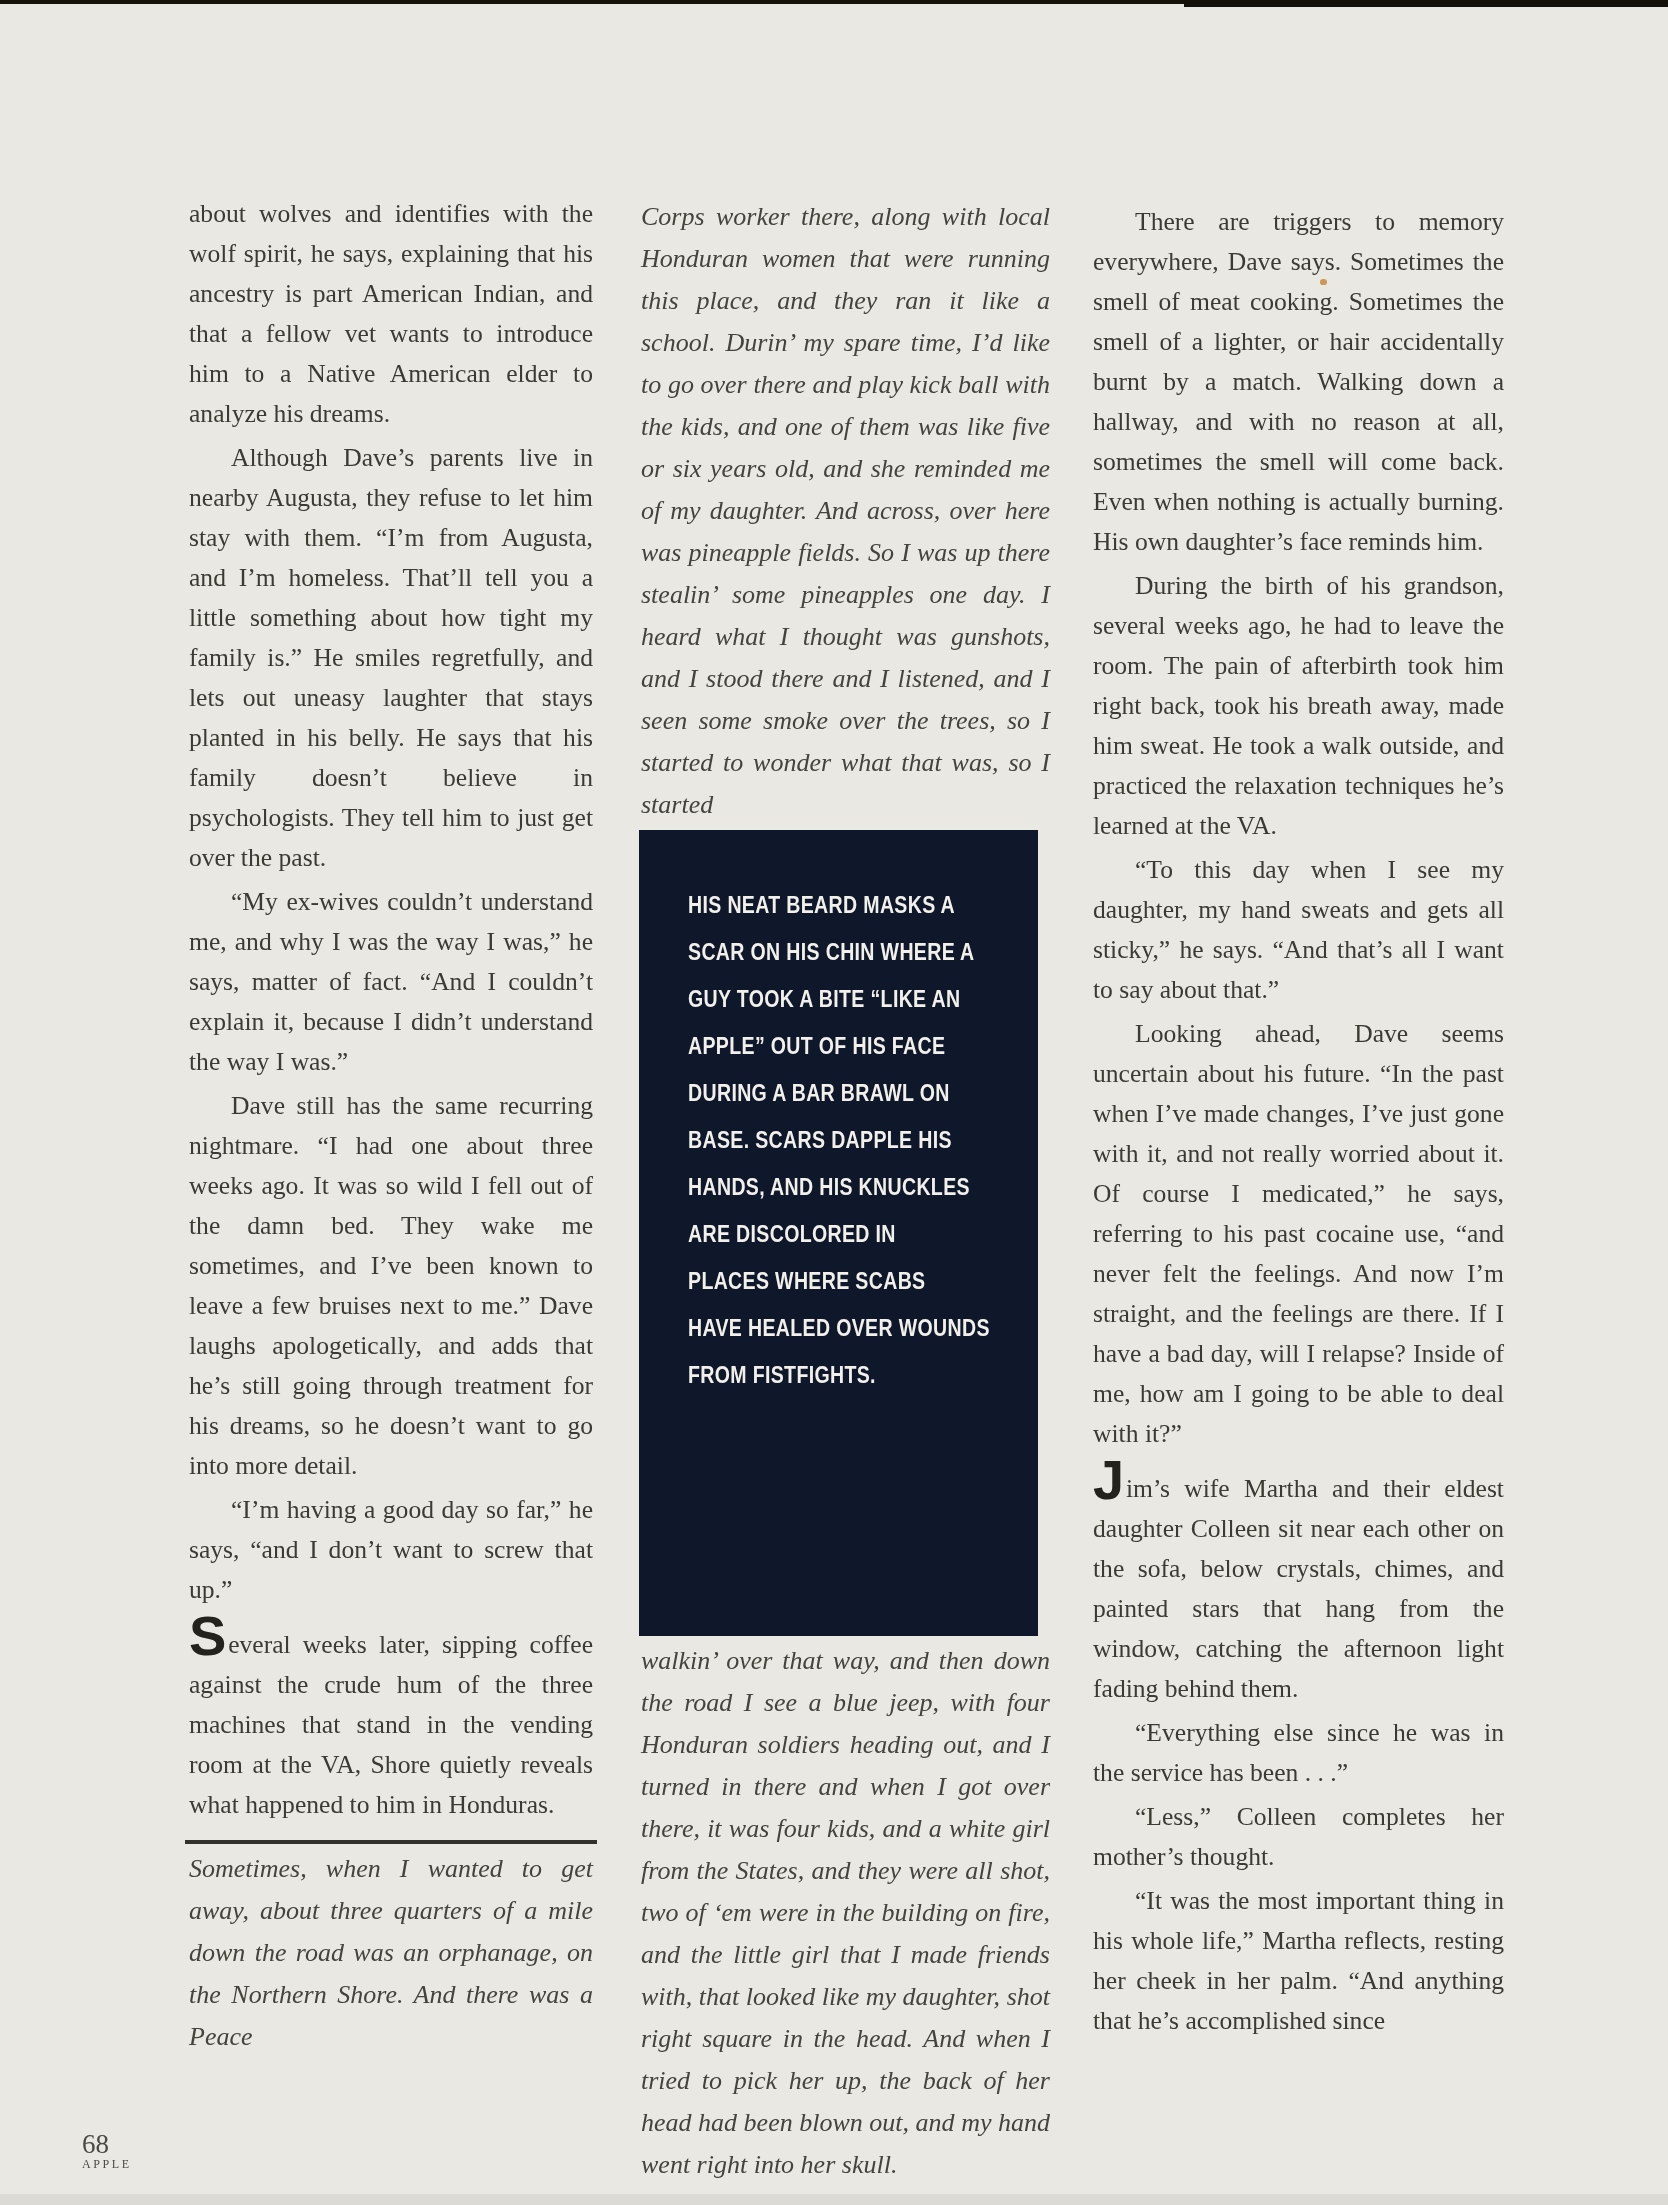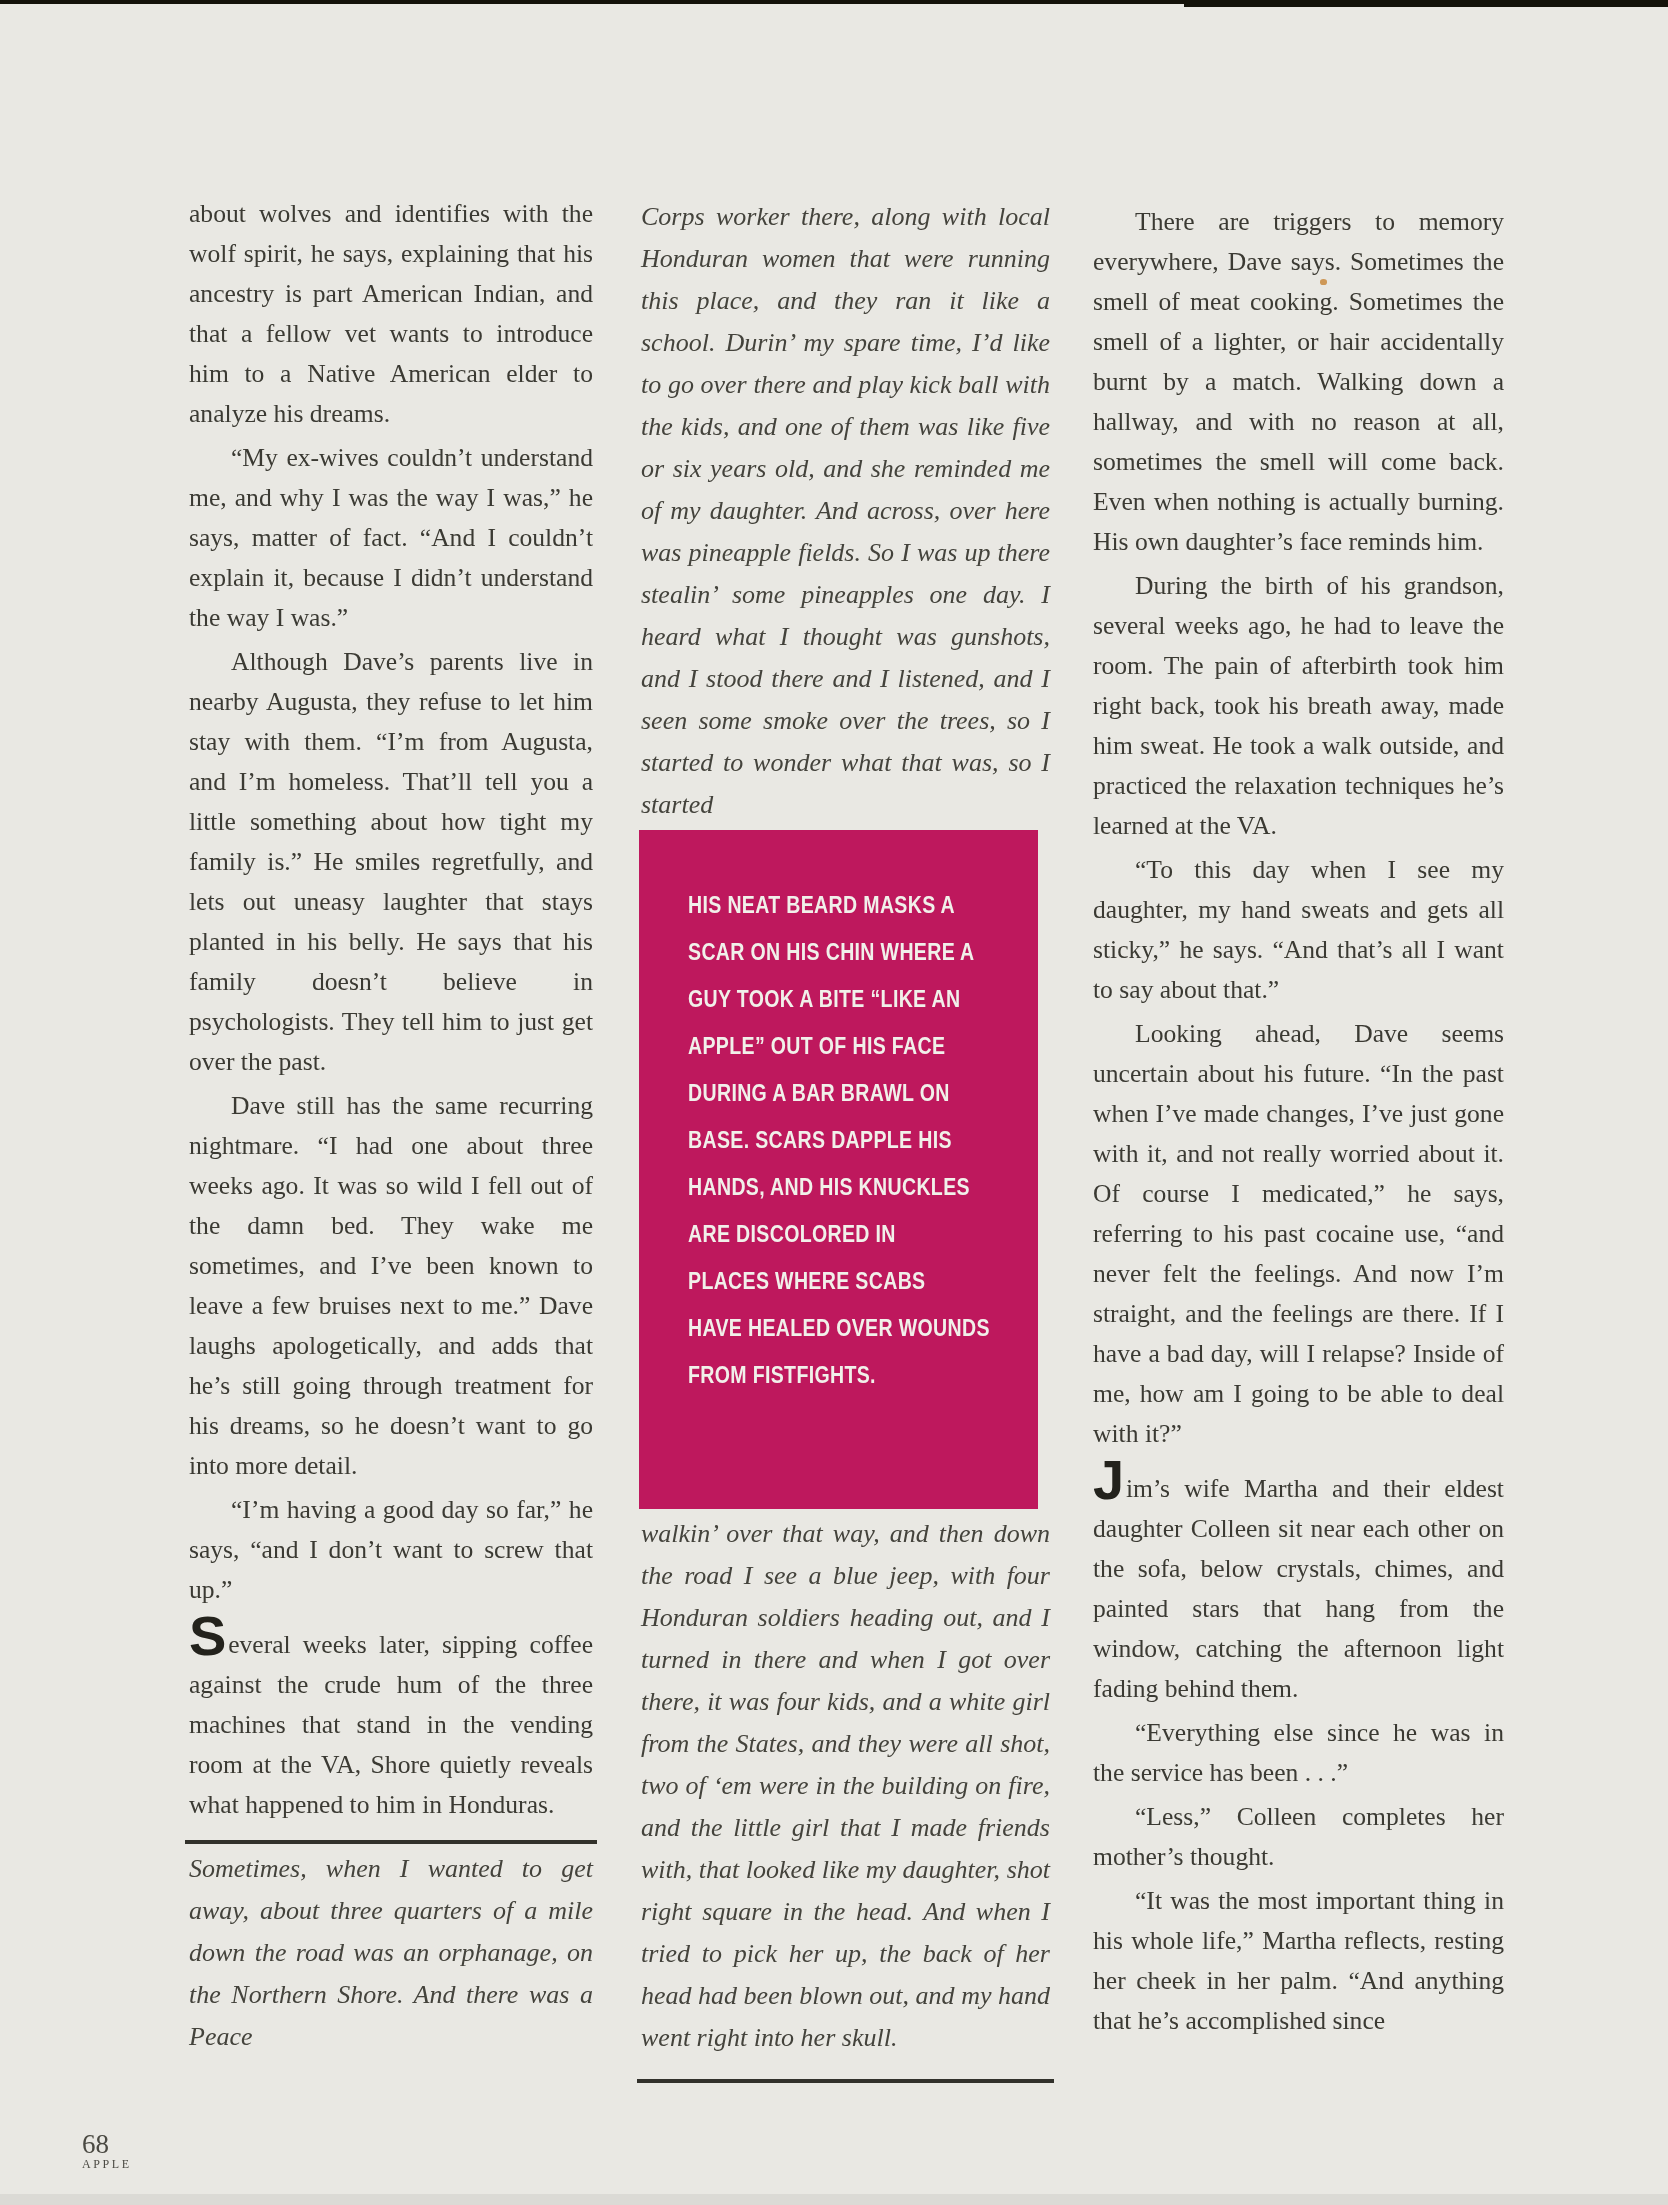--- a/index.html
+++ b/index.html
@@ -89,24 +89,24 @@
     height: 3.5px;
     background: #32312b;
     margin-top: 15.4px;
   }
   .left-italic { margin-top: 31px; }
 
   
   .pull-quote {
     box-sizing: border-box;
     width: 399px;
-    height: 679px;
+    height: 806px;
     margin-top: 4.4px;
     margin-left: 2.2px;
-    background: #be185d;
+    background: #0f172a;
     padding: 52px 0 0 49px;
     overflow: hidden;
   }
   .pull-quote .pq-inner {
     width: 379px;
     transform: scaleX(0.85);
     transform-origin: 0 0;
   }
   .pull-quote .pq-line {
     font-family: "Liberation Sans", sans-serif;
@@ -145,22 +145,22 @@
 
 <div class="page">
 
   <div class="scan-edge-top"></div>
   <div class="scan-edge-top-right"></div>
   <div class="scan-edge-bottom"></div>
   <div class="print-dot"></div>
 
   <div class="col" id="col-left">
     <p>about wolves and identifies with the wolf spirit, he says, explaining that his ancestry is part American Indian, and that a fellow vet wants to introduce him to a Native American elder to analyze his dreams.</p>
+    <p class="indent">Although Dave’s parents live in nearby Augusta, they refuse to let him stay with them. “I’m from Augusta, and I’m homeless. That’ll tell you a little something about how tight my family is.” He smiles regretfully, and lets out uneasy laughter that stays planted in his belly. He says that his family doesn’t believe in psychologists. They tell him to just get over the past.</p>
     <p class="indent">“My ex-wives couldn’t understand me, and why I was the way I was,” he says, matter of fact. “And I couldn’t explain it, because I didn’t understand the way I was.”</p>
-    <p class="indent">Although Dave’s parents live in nearby Augusta, they refuse to let him stay with them. “I’m from Augusta, and I’m homeless. That’ll tell you a little something about how tight my family is.” He smiles regretfully, and lets out uneasy laughter that stays planted in his belly. He says that his family doesn’t believe in psychologists. They tell him to just get over the past.</p>
     <p class="indent">Dave still has the same recurring nightmare. “I had one about three weeks ago. It was so wild I fell out of the damn bed. They wake me sometimes, and I’ve been known to leave a few bruises next to me.” Dave laughs apologetically, and adds that he’s still going through treatment for his dreams, so he doesn’t want to go into more detail.</p>
     <p class="indent">“I’m having a good day so far,” he says, “and I don’t want to screw that up.”</p>
     <p class="dropcap-para"><span class="dropcap">S</span><span>everal weeks later, sipping coffee against the crude hum of the three machines that stand in the vending room at the VA, Shore quietly reveals what happened to him in Honduras.</span></p>
     <div class="rule"></div>
     <p class="italic-block left-italic">Sometimes, when I wanted to get away, about three quarters of a mile down the road was an orphanage, on the Northern Shore. And there was a Peace</p>
   </div>
 
   <div class="col" id="col-middle">
     <p class="italic-block">Corps worker there, along with local Honduran women that were running this place, and they ran it like a school. Durin’ my spare time, I’d like to go over there and play kick ball with the kids, and one of them was like five or six years old, and she reminded me of my daughter. And across, over here was pineapple fields. So I was up there stealin’ some pineapples one day. I heard what I thought was gunshots, and I stood there and I listened, and I seen some smoke over the trees, so I started to wonder what that was, so I started</p>
     <div class="pull-quote">

